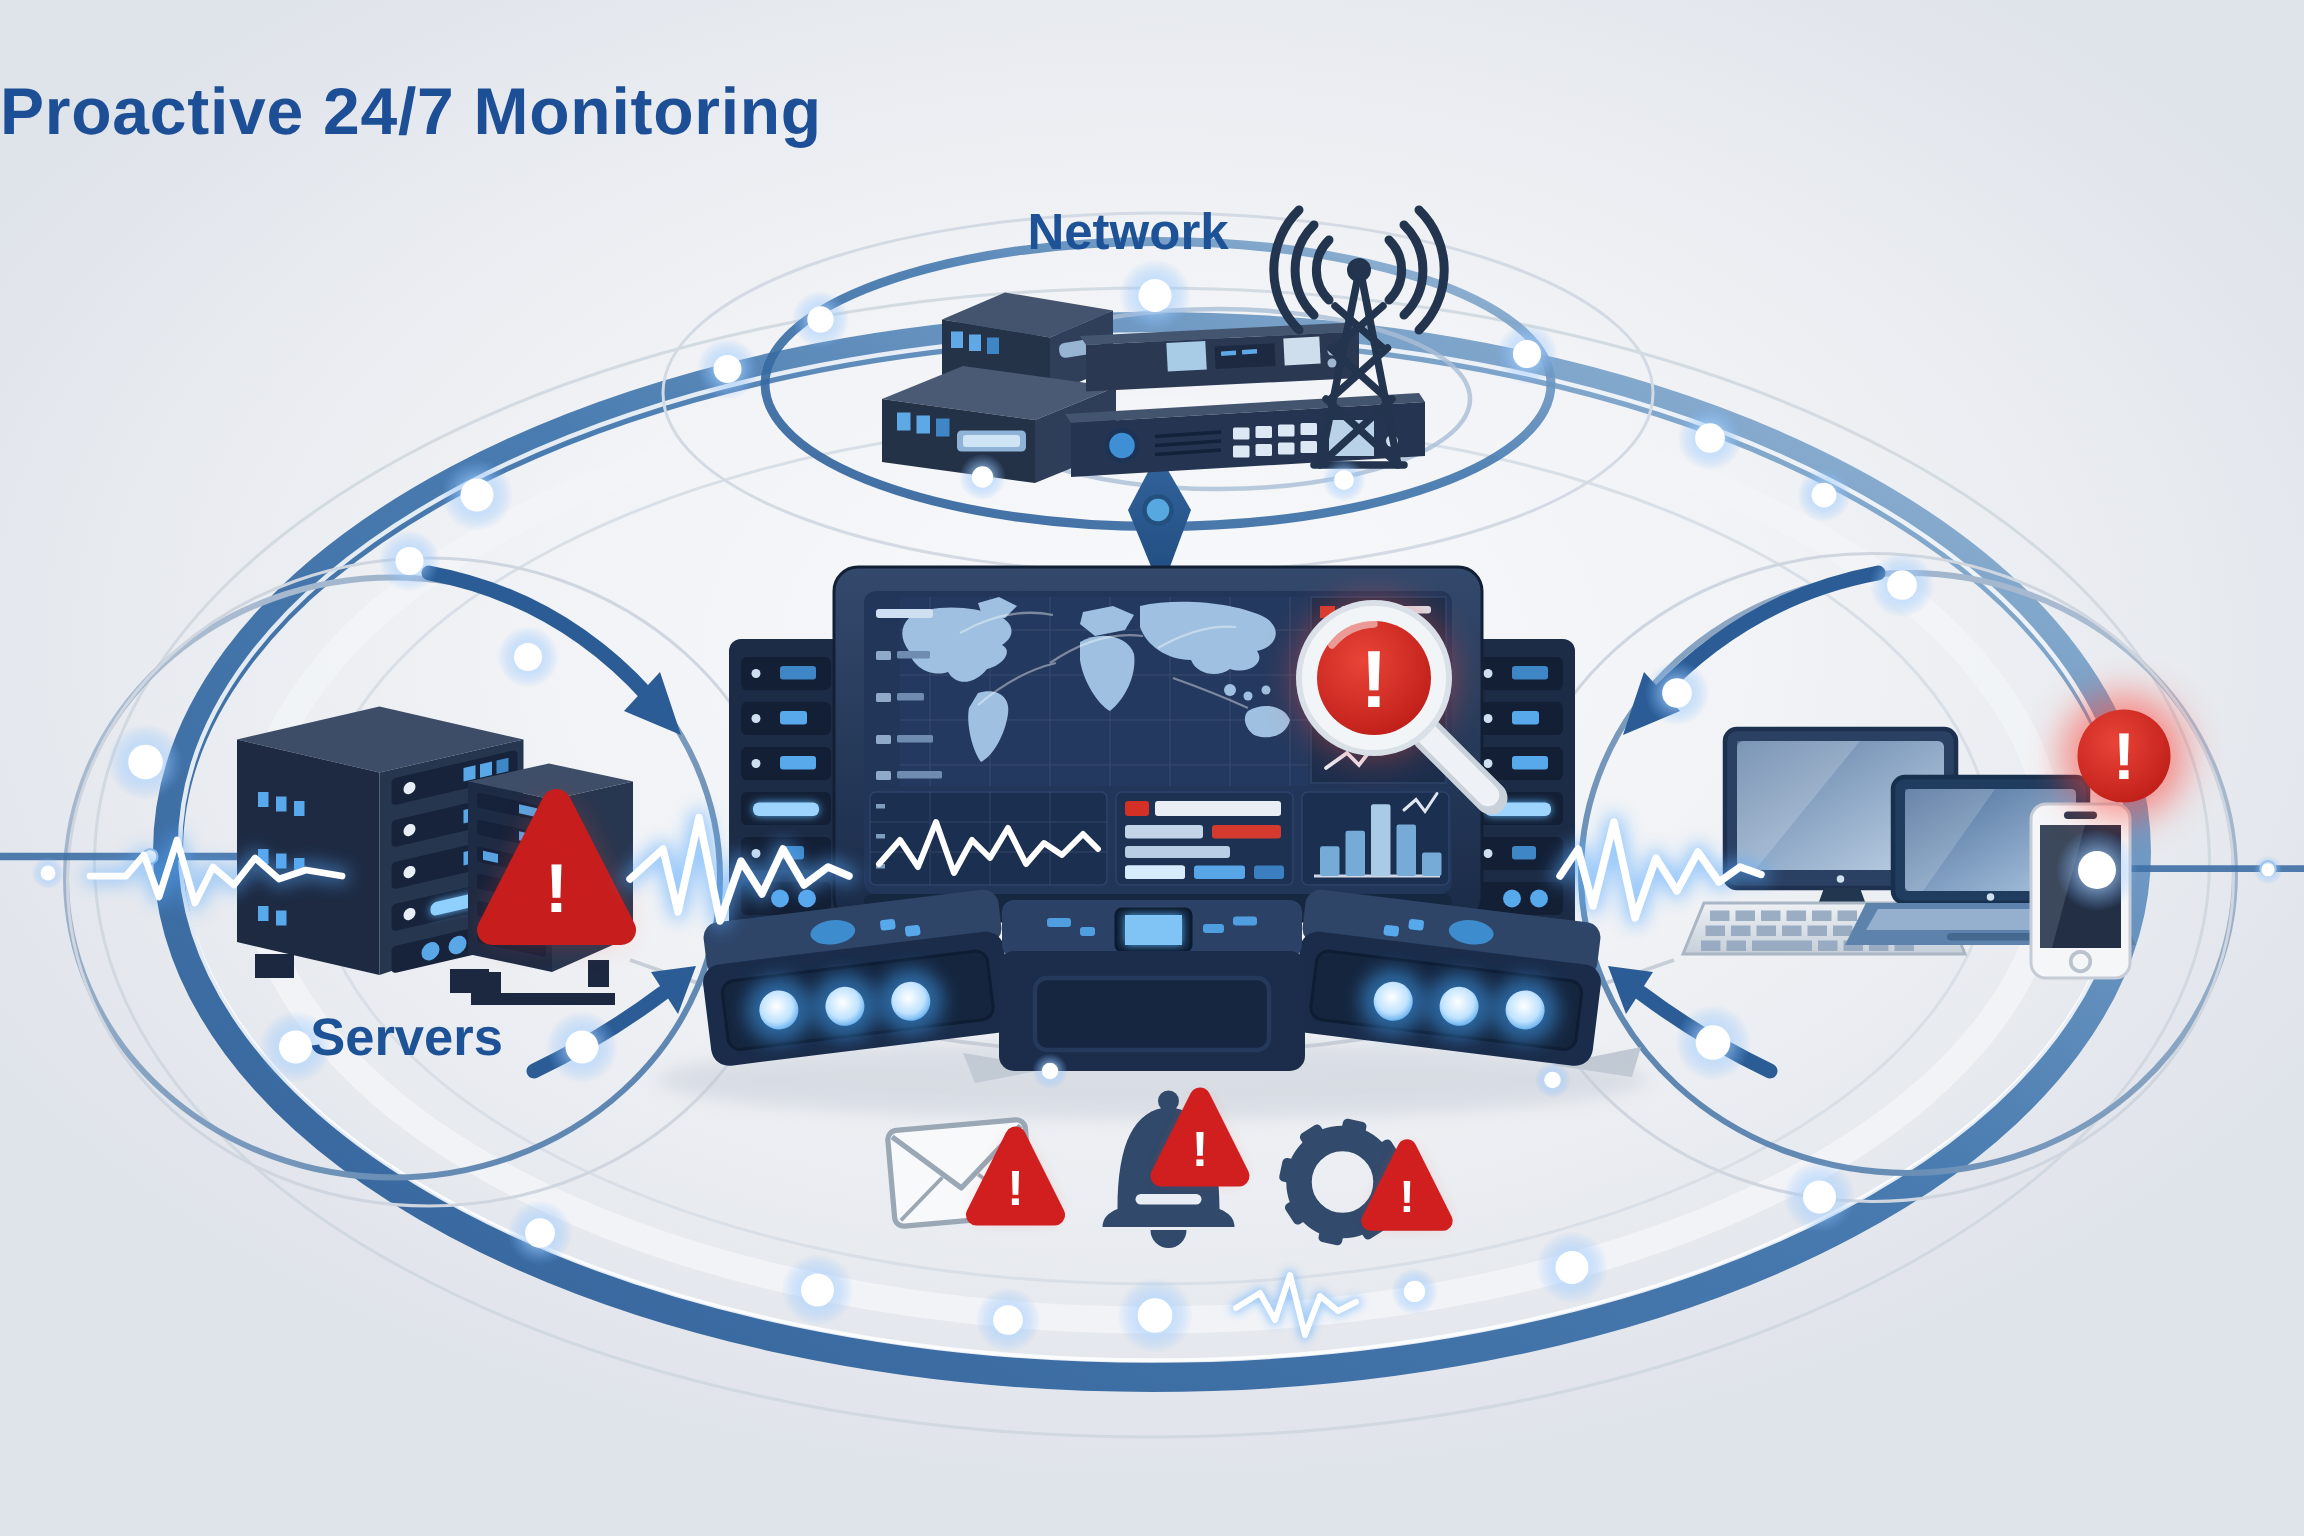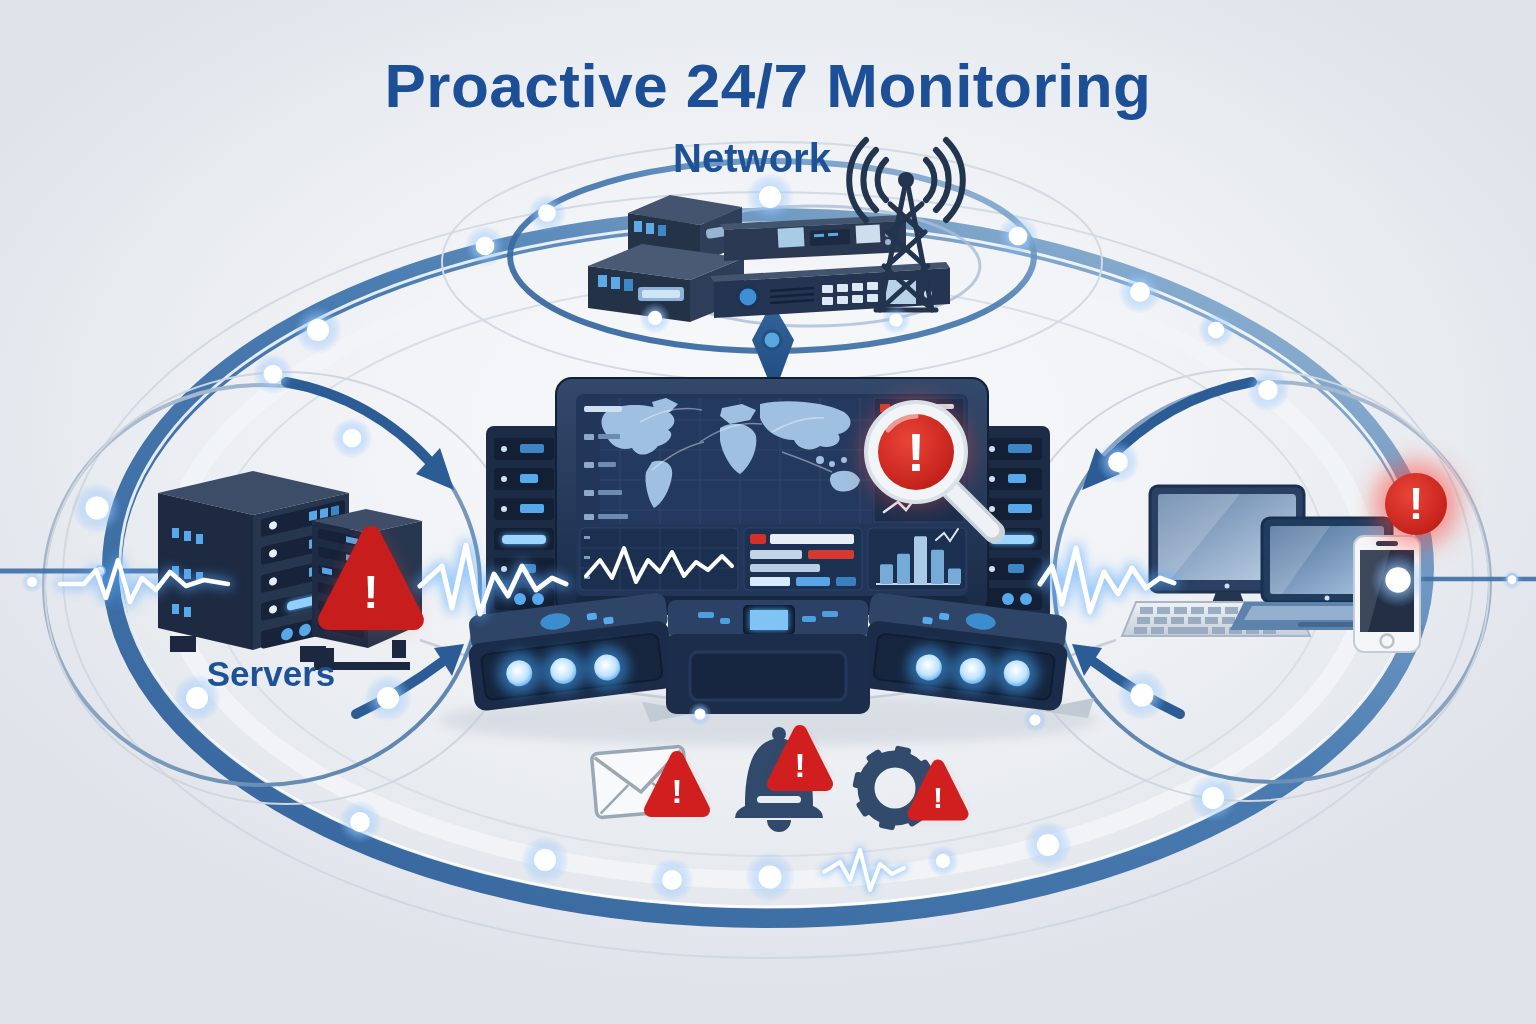--- a/index.html
+++ b/index.html
@@ -3,28 +3,28 @@
 <meta charset="utf-8">
 <style>
   html,body{margin:0;padding:0;background:#dfe3e9;}
   .canvas{
     position:relative;width:1536px;height:1024px;overflow:hidden;
     background:radial-gradient(ellipse 900px 560px at 50% 42%, #f8f9fb 0%, #f1f3f6 45%, #e7eaef 78%, #dfe3ea 100%);
     font-family:"Liberation Sans", sans-serif;
   }
   .scene{position:absolute;left:0;top:0;}
   .title{
-    position:absolute;top:50px;left:0;width:100%;text-align:center;
-    font-size:62px;font-weight:700;color:#1d4f96;letter-spacing:.5px;z-index:30;
+    position:absolute;top:50px;left:0;width:100%;text-align:left;
+    font-size:44px;font-weight:700;color:#1d4f96;letter-spacing:.5px;z-index:30;
   }
   .node-label{
     position:absolute;transform:translateX(-50%);font-weight:700;color:#1e5296;z-index:30;white-space:nowrap;
   }
-  .lbl-network{left:752px;top:136px;font-size:40px;}
-  .lbl-servers{left:271px;top:654px;font-size:35px;}
+  .lbl-network{left:752px;top:136px;font-size:34px;}
+  .lbl-servers{left:271px;top:672px;font-size:35px;}
   .lbl-endpoints{left:1272px;top:648px;font-size:35px;}
 </style>
 </head>
 <body>
 
 <div class="canvas">
 
   <div class="title">Proactive 24/7 Monitoring</div>
   <div class="node-label lbl-network">Network</div>
   <div class="node-label lbl-servers">Servers</div>

